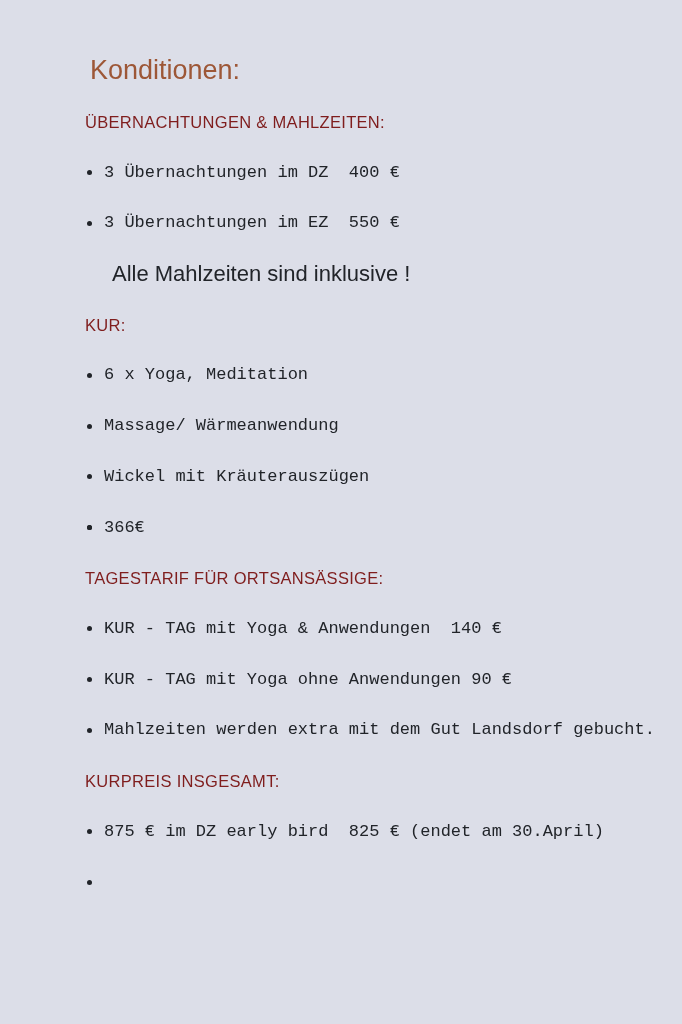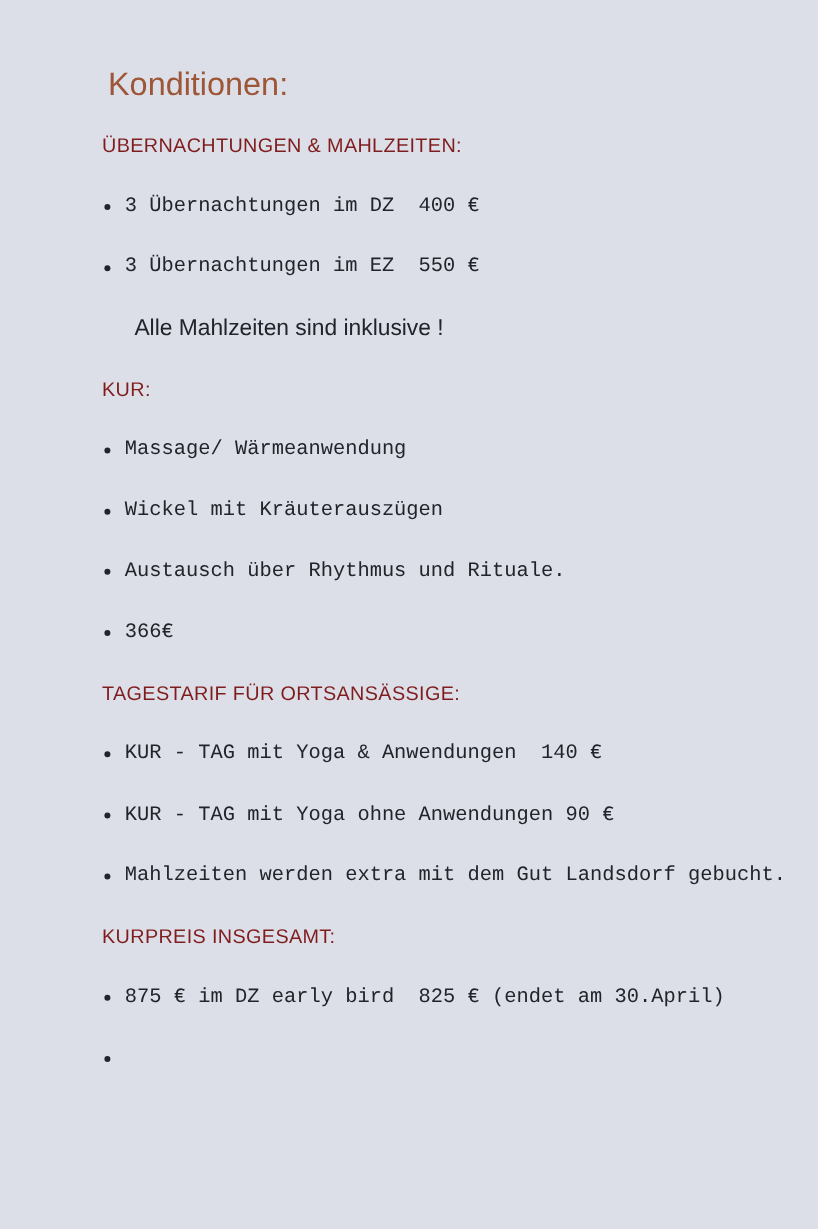--- a/index.html
+++ b/index.html
@@ -61,21 +61,21 @@
     width: 5px;
     height: 5px;
     border-radius: 50%;
     background: #212429;
   }
   li.item .item-text,
   .note {
     white-space: pre-wrap;
   }
   .note {
-    font-size: 19px;
+    font-size: 22px;
     line-height: 26px;
     margin: 0 0 24.7px 27px;
   }
 </style>
 </head>
 <body>
 
 <div class="page">
 
   <h1 class="title">Konditionen:</h1>
@@ -93,29 +93,32 @@
       </li>
     </ul>
     <p class="note">Alle Mahlzeiten sind inklusive !</p>
   </div>
 
   <div class="section">
     <h2 class="section-heading">KUR:</h2>
     <ul class="items">
       <li class="item">
         <span class="bullet"></span>
+        <span class="item-text">6 x Yoga, Meditation</span>
+      </li>
+      <li class="item">
+        <span class="bullet"></span>
         <span class="item-text">Massage/ Wärmeanwendung</span>
       </li>
       <li class="item">
         <span class="bullet"></span>
         <span class="item-text">Wickel mit Kräuterauszügen</span>
       </li>
       <li class="item">
         <span class="bullet"></span>
-        <span class="item-text">Austausch über Rhythmus und Rituale.</span>
       </li>
       <li class="item">
         <span class="bullet"></span>
         <span class="item-text">366€</span>
       </li>
     </ul>
   </div>
 
   <div class="section">
     <h2 class="section-heading">TAGESTARIF FÜR ORTSANSÄSSIGE:</h2>

